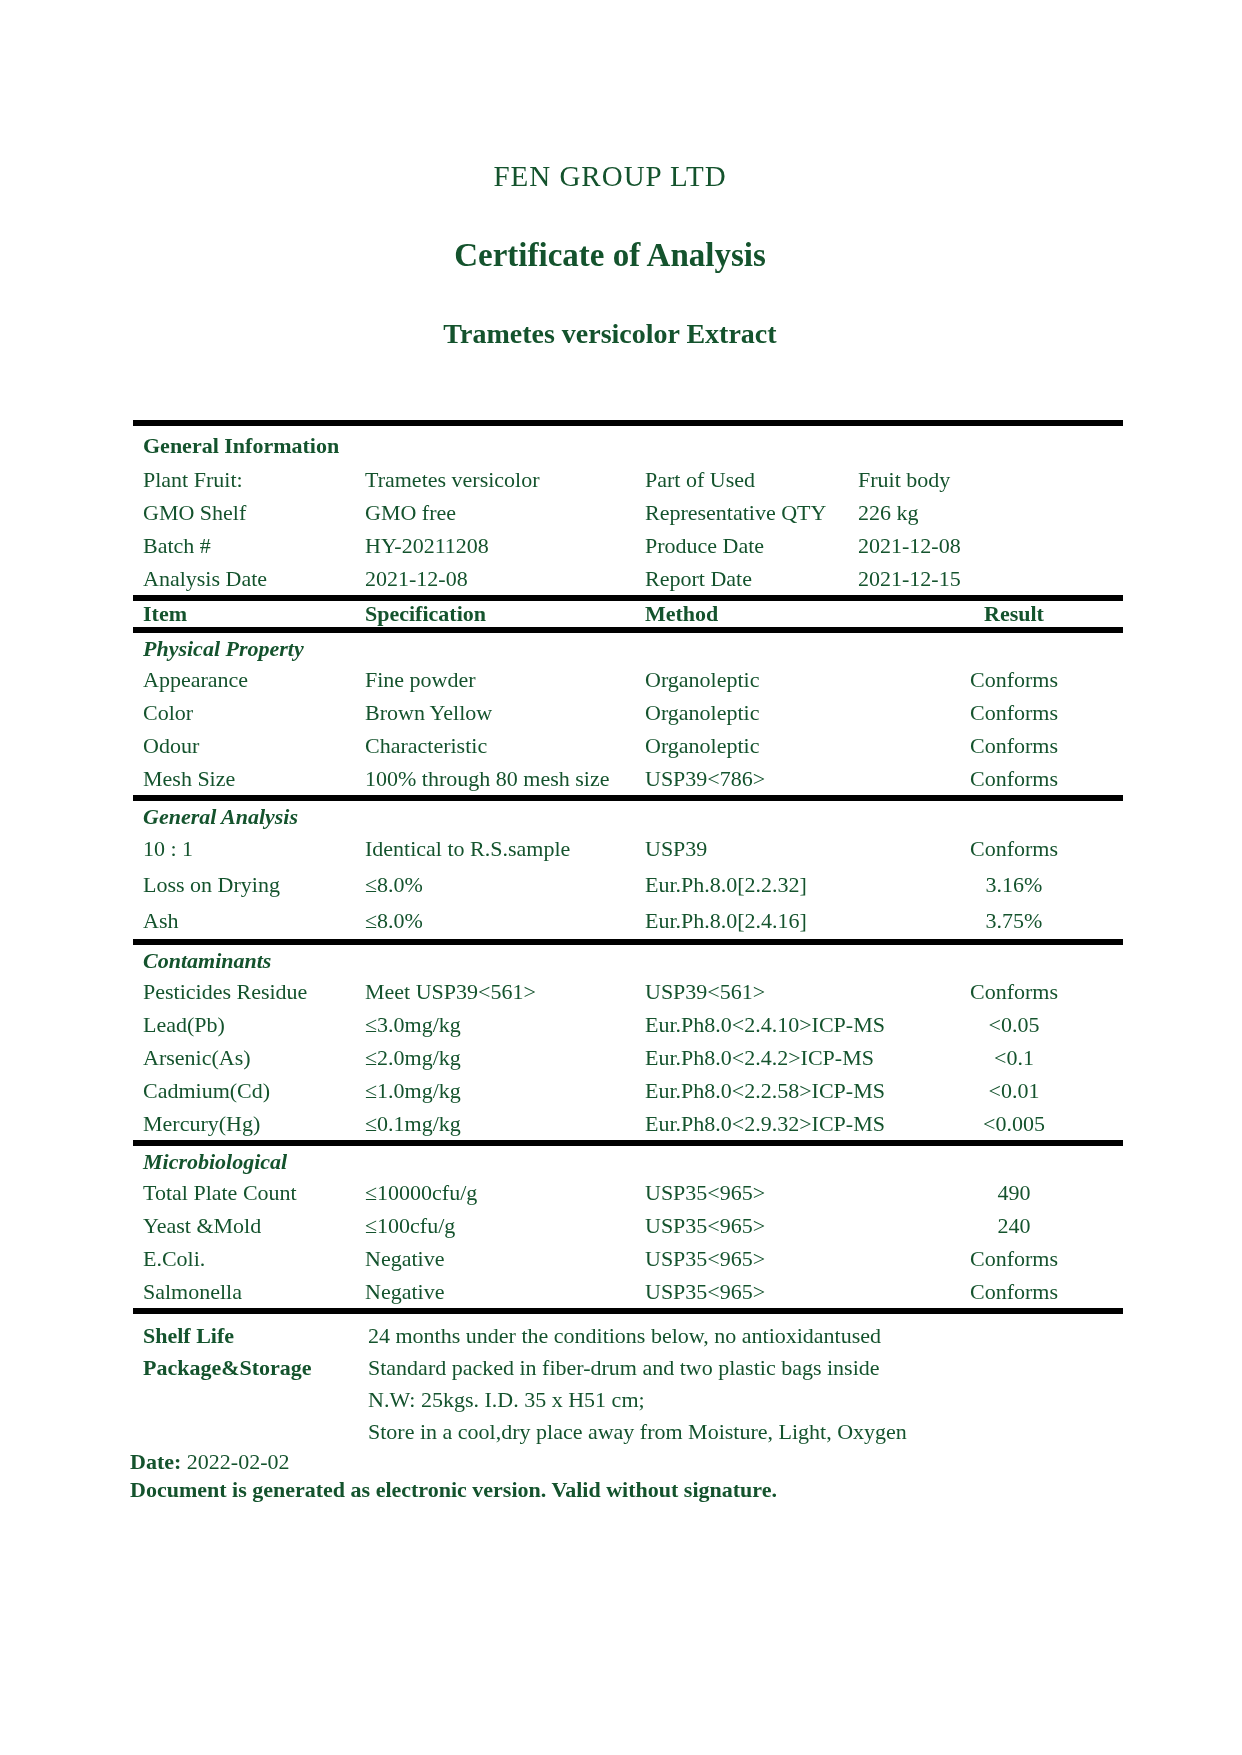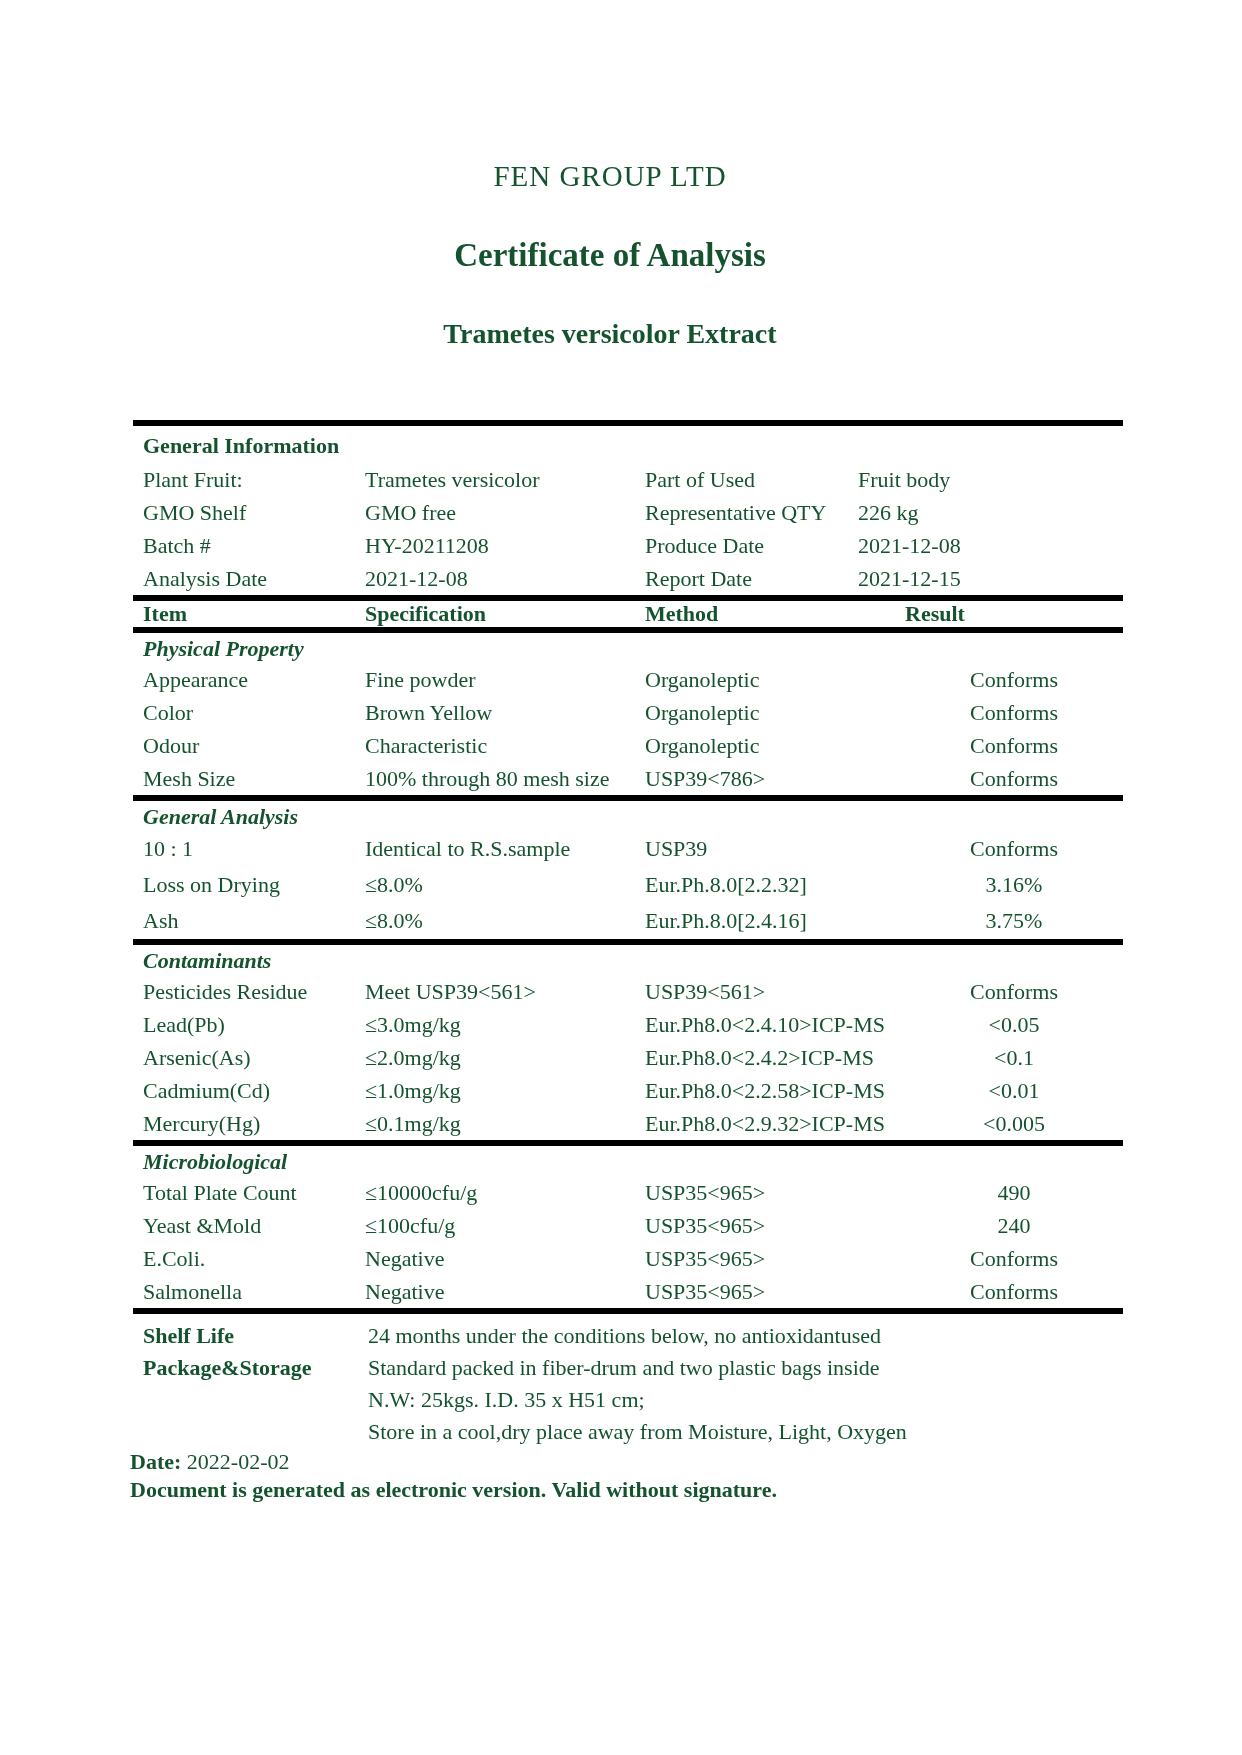--- a/index.html
+++ b/index.html
@@ -20,21 +20,21 @@
   
   .table-wrap { position:absolute; left:133px; top:392px; width:990px; font-size:22px;margin-top:28px; }
   .rule { height:6px; background:#000; }
 
   .gi-title { height:37px; line-height:40px; font-weight:bold; padding-left:10px; }
   .gi-row   { display:grid; grid-template-columns:222px 280px 213px 1fr; height:33px; line-height:33px; }
   .gi-cell  { padding-left:10px; white-space:nowrap; overflow:hidden; }
 
   .cols-header { display:grid; grid-template-columns:222px 280px 270px 1fr; height:26px; line-height:26px; font-weight:bold; }
   .cols-header .col { padding-left:10px; }
-  .cols-header .col.result { padding-left:0; }
+  .cols-header .col.result { padding-left:0; text-align:center; }
 
   .sec-title { height:30px; line-height:32px; font-weight:bold; padding-left:10px;font-style:italic; }
   .t-row  { display:grid; grid-template-columns:222px 280px 270px 1fr; height:33px; line-height:33px; }
   .sec-1 .t-row { height:36px; line-height:36px; }
   .t-cell { padding-left:10px; white-space:nowrap; overflow:hidden; }
   .t-cell.result { padding-left:0; text-align:center; }
 
   
   .storage { margin-top:6px; }
   .storage-row   { display:grid; grid-template-columns:222px 1fr; min-height:32px; line-height:32px; }

